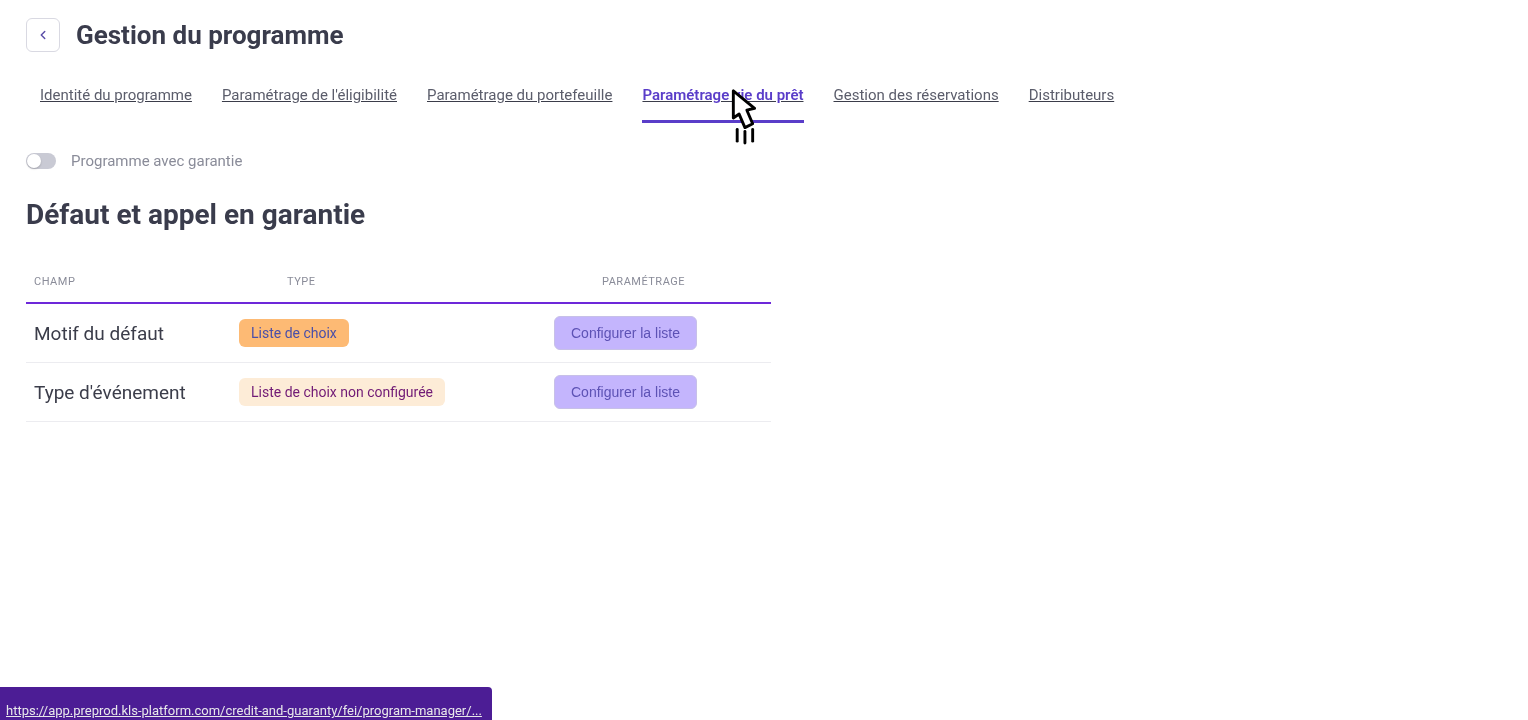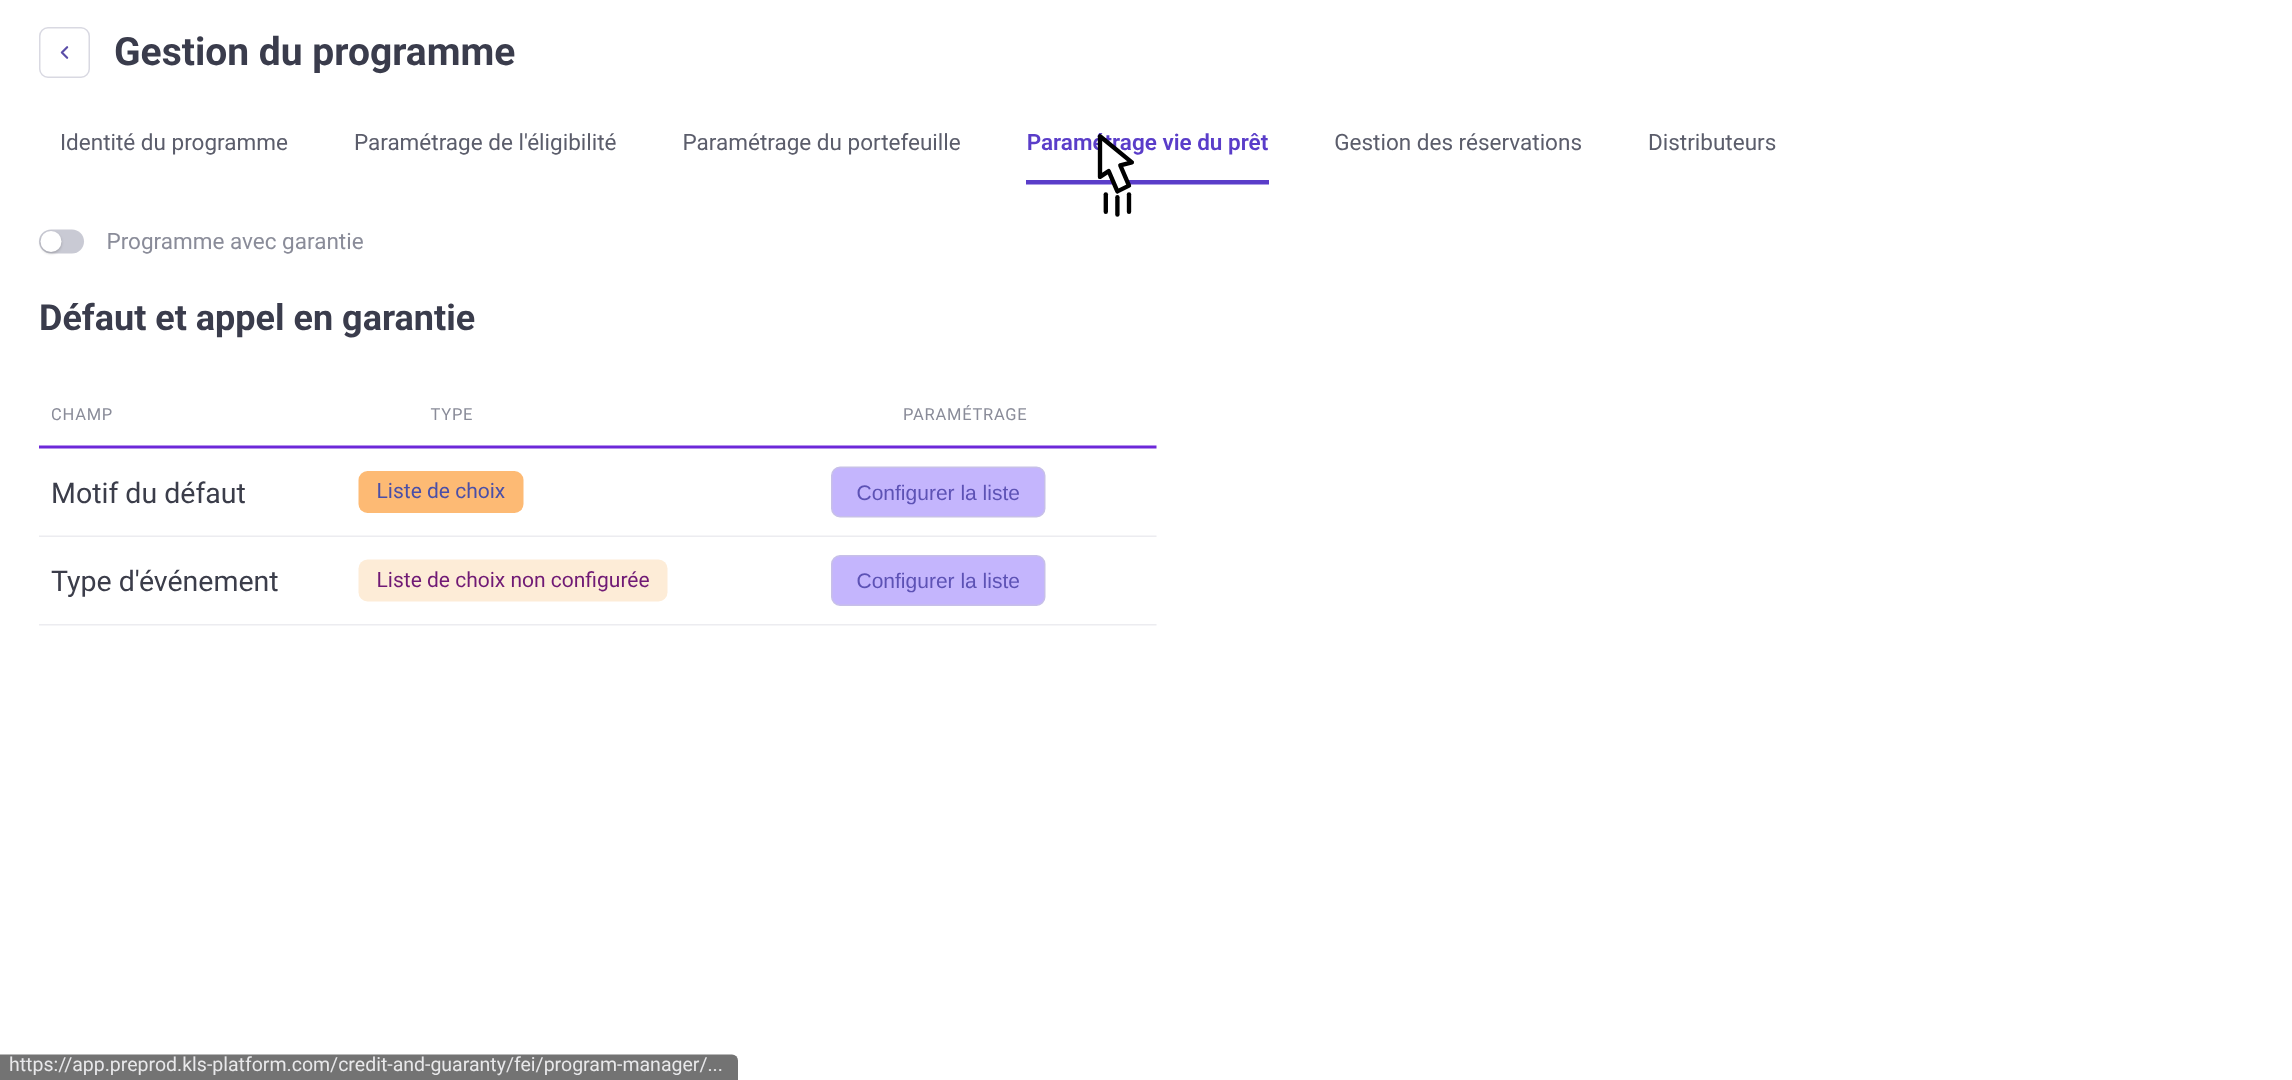--- a/index.html
+++ b/index.html
@@ -32,24 +32,25 @@
   }
   .back-btn svg { width: 14px; height: 14px; stroke: #5b4ea8; }
   .page-title {
     font-size: 26px;
     font-weight: 700;
     color: #3a3c4c;
   }
 
   .tabs {
     display: flex;
-    gap: 44px;
+    gap: 30px;
     padding: 0 40px;
     border-bottom: 1px solid transparent;
     margin-top: 10px;
+    text-decoration: underline;
   }
   .tab {
     padding: 14px 0 16px 0;
     font-size: 15px;
     color: #5b5d6b;
     cursor: pointer;
     border-bottom: 3px solid transparent;
     white-space: nowrap;
   }
   .tab.active {
@@ -86,21 +87,21 @@
     top: 1px;
     left: 1px;
     box-shadow: 0 1px 2px rgba(0,0,0,0.2);
   }
   .toggle-label {
     font-size: 15px;
     color: #8a8c99;
   }
 
   .section-title {
-    font-size: 24px;
+    font-size: 28px;
     font-weight: 700;
     color: #3a3c4c;
     margin-bottom: 28px;
   }
 
   .table {
     width: 745px;
   }
   .thead {
     display: flex;
@@ -155,26 +156,27 @@
     font-size: 14px;
     padding: 8px 16px;
     border-radius: 6px;
     cursor: pointer;
   }
 
   .status-bar {
     position: absolute;
     left: 0;
     bottom: 0;
-    background: #737373;
+    background: #4c1d95;
     color: #e8e8ea;
     font-size: 13px;
-    padding: 0 10px 2px 6px;
+    padding: 16px 10px 2px 6px;
     border-top-right-radius: 4px;
     white-space: nowrap;
+    text-decoration: underline;
   }
 
   .cursor-overlay {
     position: absolute;
     left: 714px;
     top: 85px;
     pointer-events: none;
   }
   .cursor-overlay svg {
     width: 58px;

